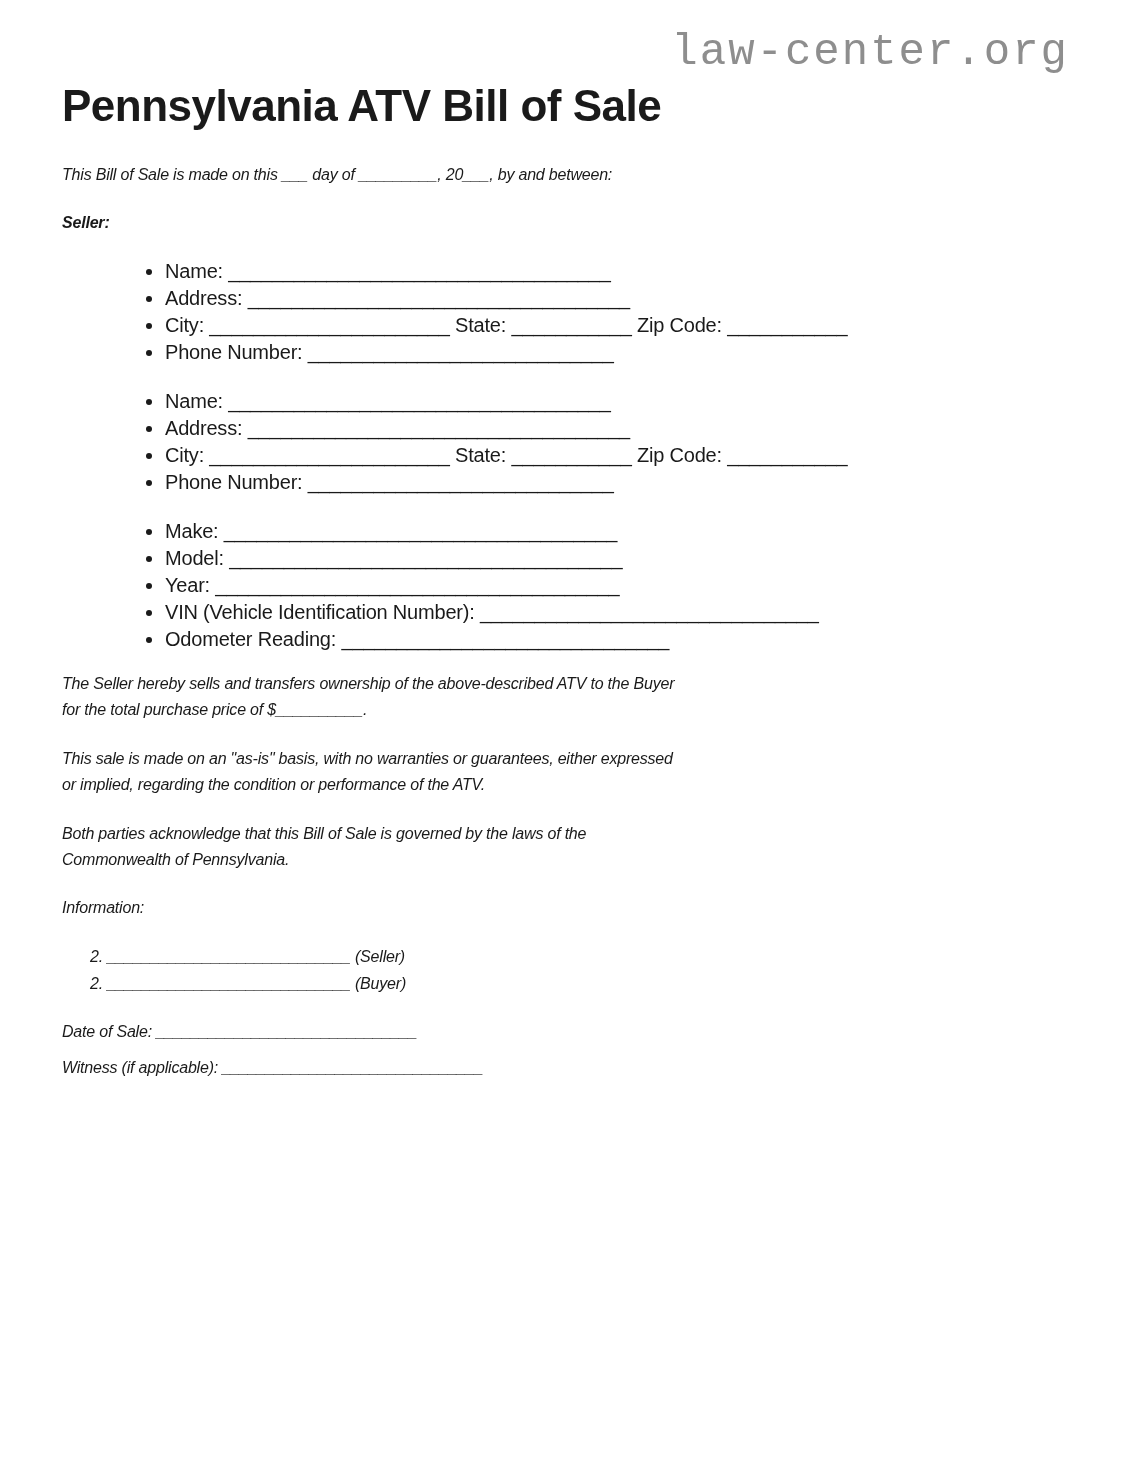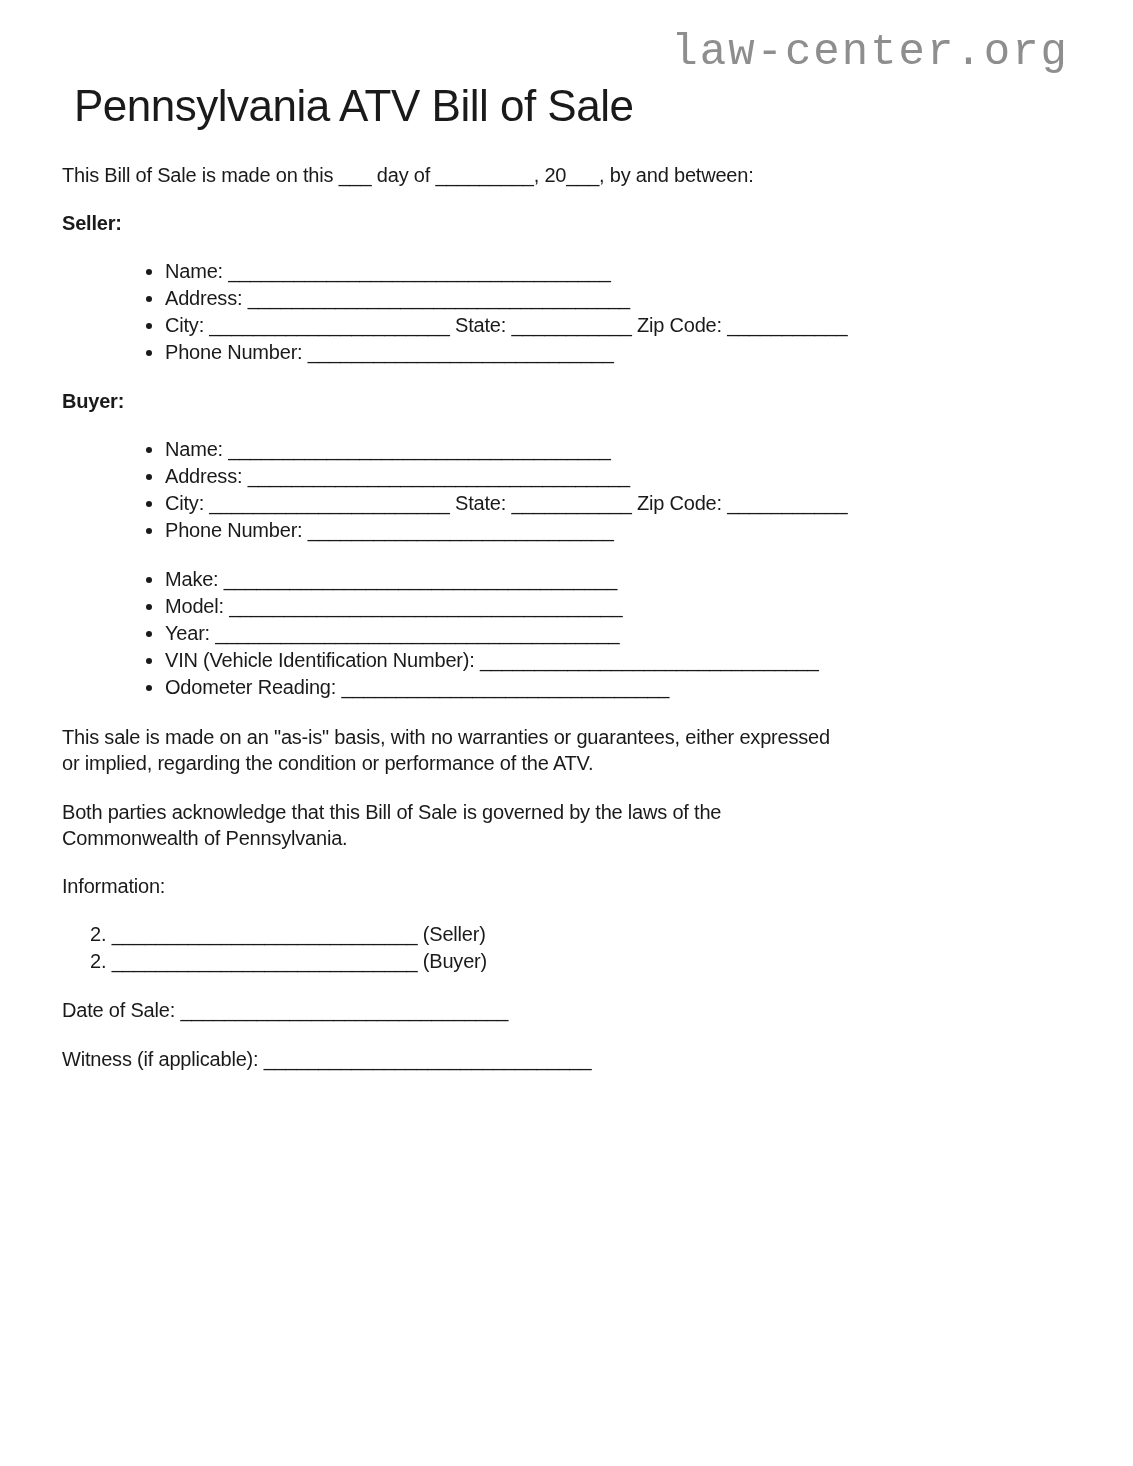--- a/index.html
+++ b/index.html
@@ -16,30 +16,31 @@
   .watermark {
     text-align: right;
     font-family: "Liberation Mono", "DejaVu Sans Mono", monospace;
     font-size: 44px;
     line-height: 1;
     color: #8e8e8e;
     letter-spacing: 2px;
     white-space: nowrap;
   }
   .doc-title {
-    margin: 8px 0 0 12px;
+    margin: 8px 0 0 0;
     font-size: 44px;
     line-height: 48px;
-    font-weight: normal;
+    font-weight: bold;
     letter-spacing: -0.5px;
   }
   .text-line, .section-heading, .para, .sig-line, .label-line {
-    font-size: 20px;
+    font-size: 16px;
     line-height: 26px;
     letter-spacing: -0.2px;
+    font-style: italic;
   }
   .intro { margin: 32px 0 0 0; }
   .section-heading {
     font-weight: bold;
     margin: 22px 0 0 0;
   }
   ul.blank-list {
     margin: 22px 0 0 0;
     padding-left: 55px;
     list-style: disc;
@@ -56,21 +57,21 @@
   }
   .para.first { margin-top: 18px; }
   .sig-block { margin: 22px 0 0 0; }
   .sig-line {
     margin: 0;
     padding-left: 28px;
     line-height: 27px;
     white-space: nowrap;
   }
   .label-line { margin: 22px 0 0 0; white-space: nowrap; }
-  .label-line.witness { margin-top: 23px; }
+  .label-line.witness { margin-top: 10px; }
 </style>
 </head>
 <body>
 
 <div class="page">
 
   <div class="watermark">law-center.org</div>
 
   <h1 class="doc-title">Pennsylvania ATV Bill of Sale</h1>
 
@@ -78,38 +79,39 @@
 
   <p class="section-heading">Seller:</p>
 
   <ul class="blank-list">
     <li>Name: ___________________________________</li>
     <li>Address: ___________________________________</li>
     <li>City: ______________________ State: ___________ Zip Code: ___________</li>
     <li>Phone Number: ____________________________</li>
   </ul>
 
-  <p class="section-heading">Buyer:</p>
 
   <ul class="blank-list">
     <li>Name: ___________________________________</li>
     <li>Address: ___________________________________</li>
     <li>City: ______________________ State: ___________ Zip Code: ___________</li>
     <li>Phone Number: ____________________________</li>
   </ul>
 
 
   <ul class="blank-list">
     <li>Make: ____________________________________</li>
     <li>Model: ____________________________________</li>
     <li>Year: _____________________________________</li>
     <li>VIN (Vehicle Identification Number): _______________________________</li>
     <li>Odometer Reading: ______________________________</li>
   </ul>
 
+  <p class="para first">The Seller hereby sells and transfers ownership of the above-described ATV to the Buyer
+for the total purchase price of $__________.</p>
 
   <p class="para">This sale is made on an "as-is" basis, with no warranties or guarantees, either expressed
 or implied, regarding the condition or performance of the ATV.</p>
 
   <p class="para">Both parties acknowledge that this Bill of Sale is governed by the laws of the
 Commonwealth of Pennsylvania.</p>
 
   <p class="text-line label-line">Information:</p>
 
   <div class="sig-block">

